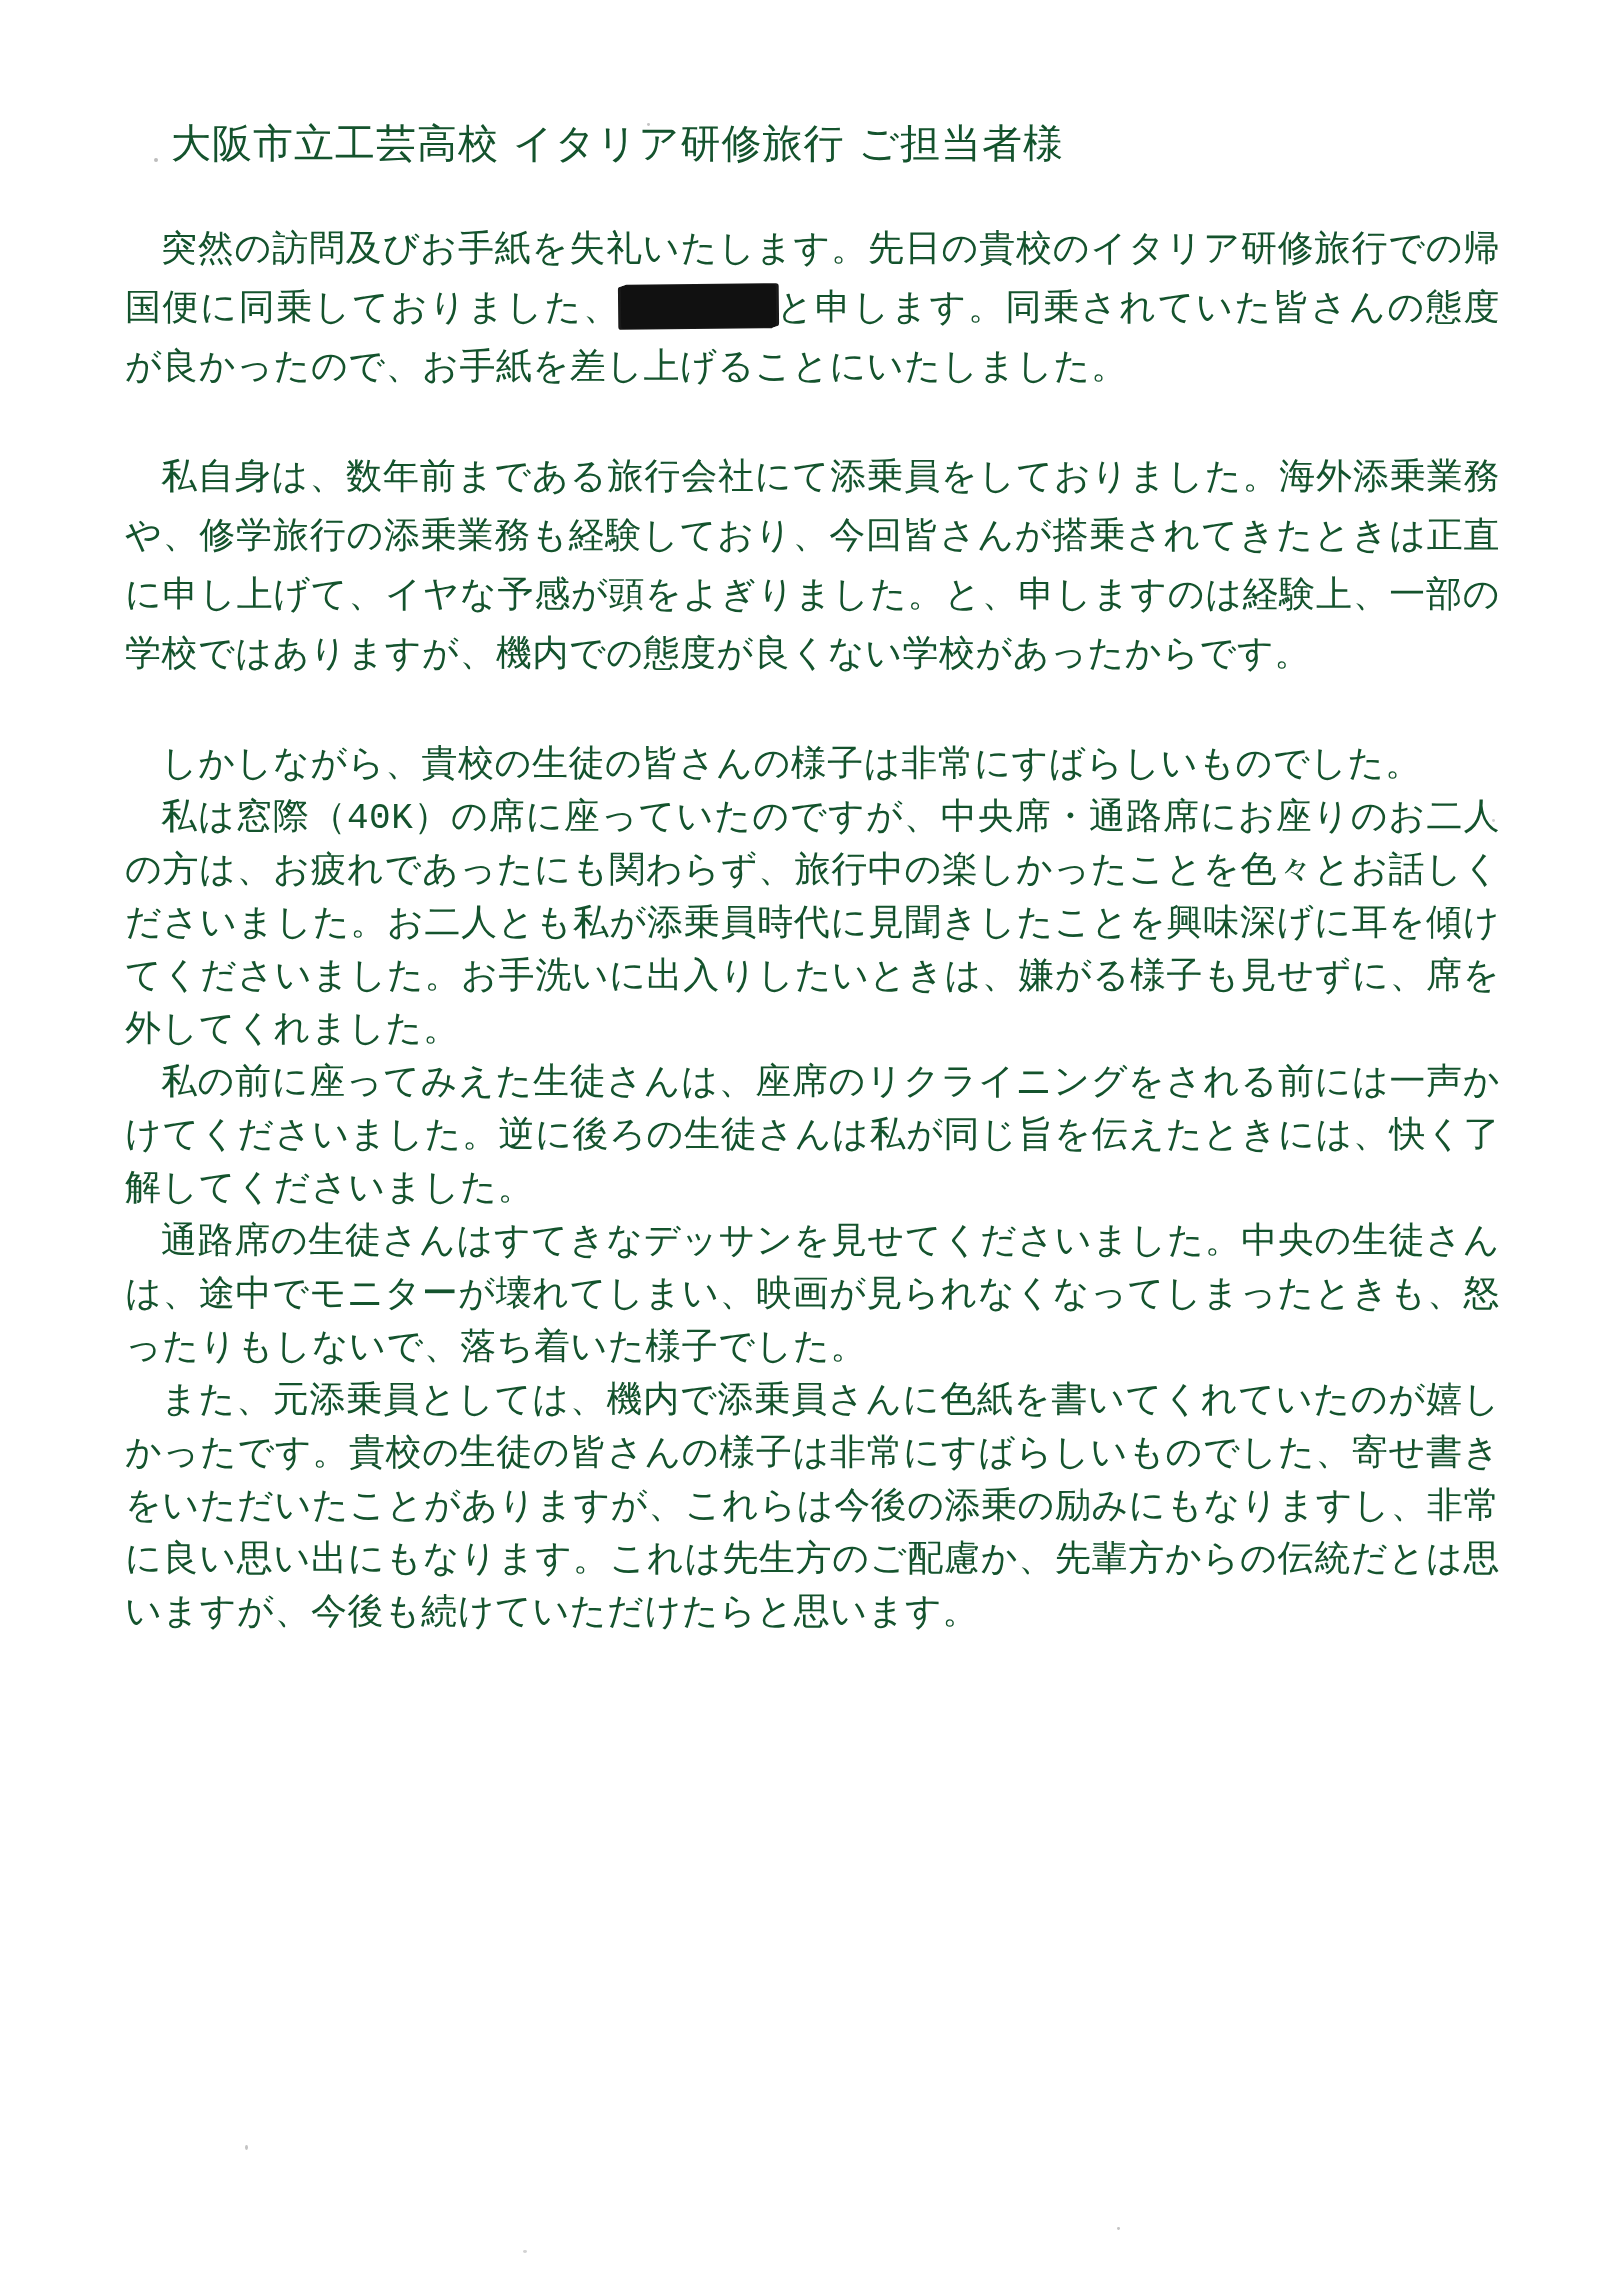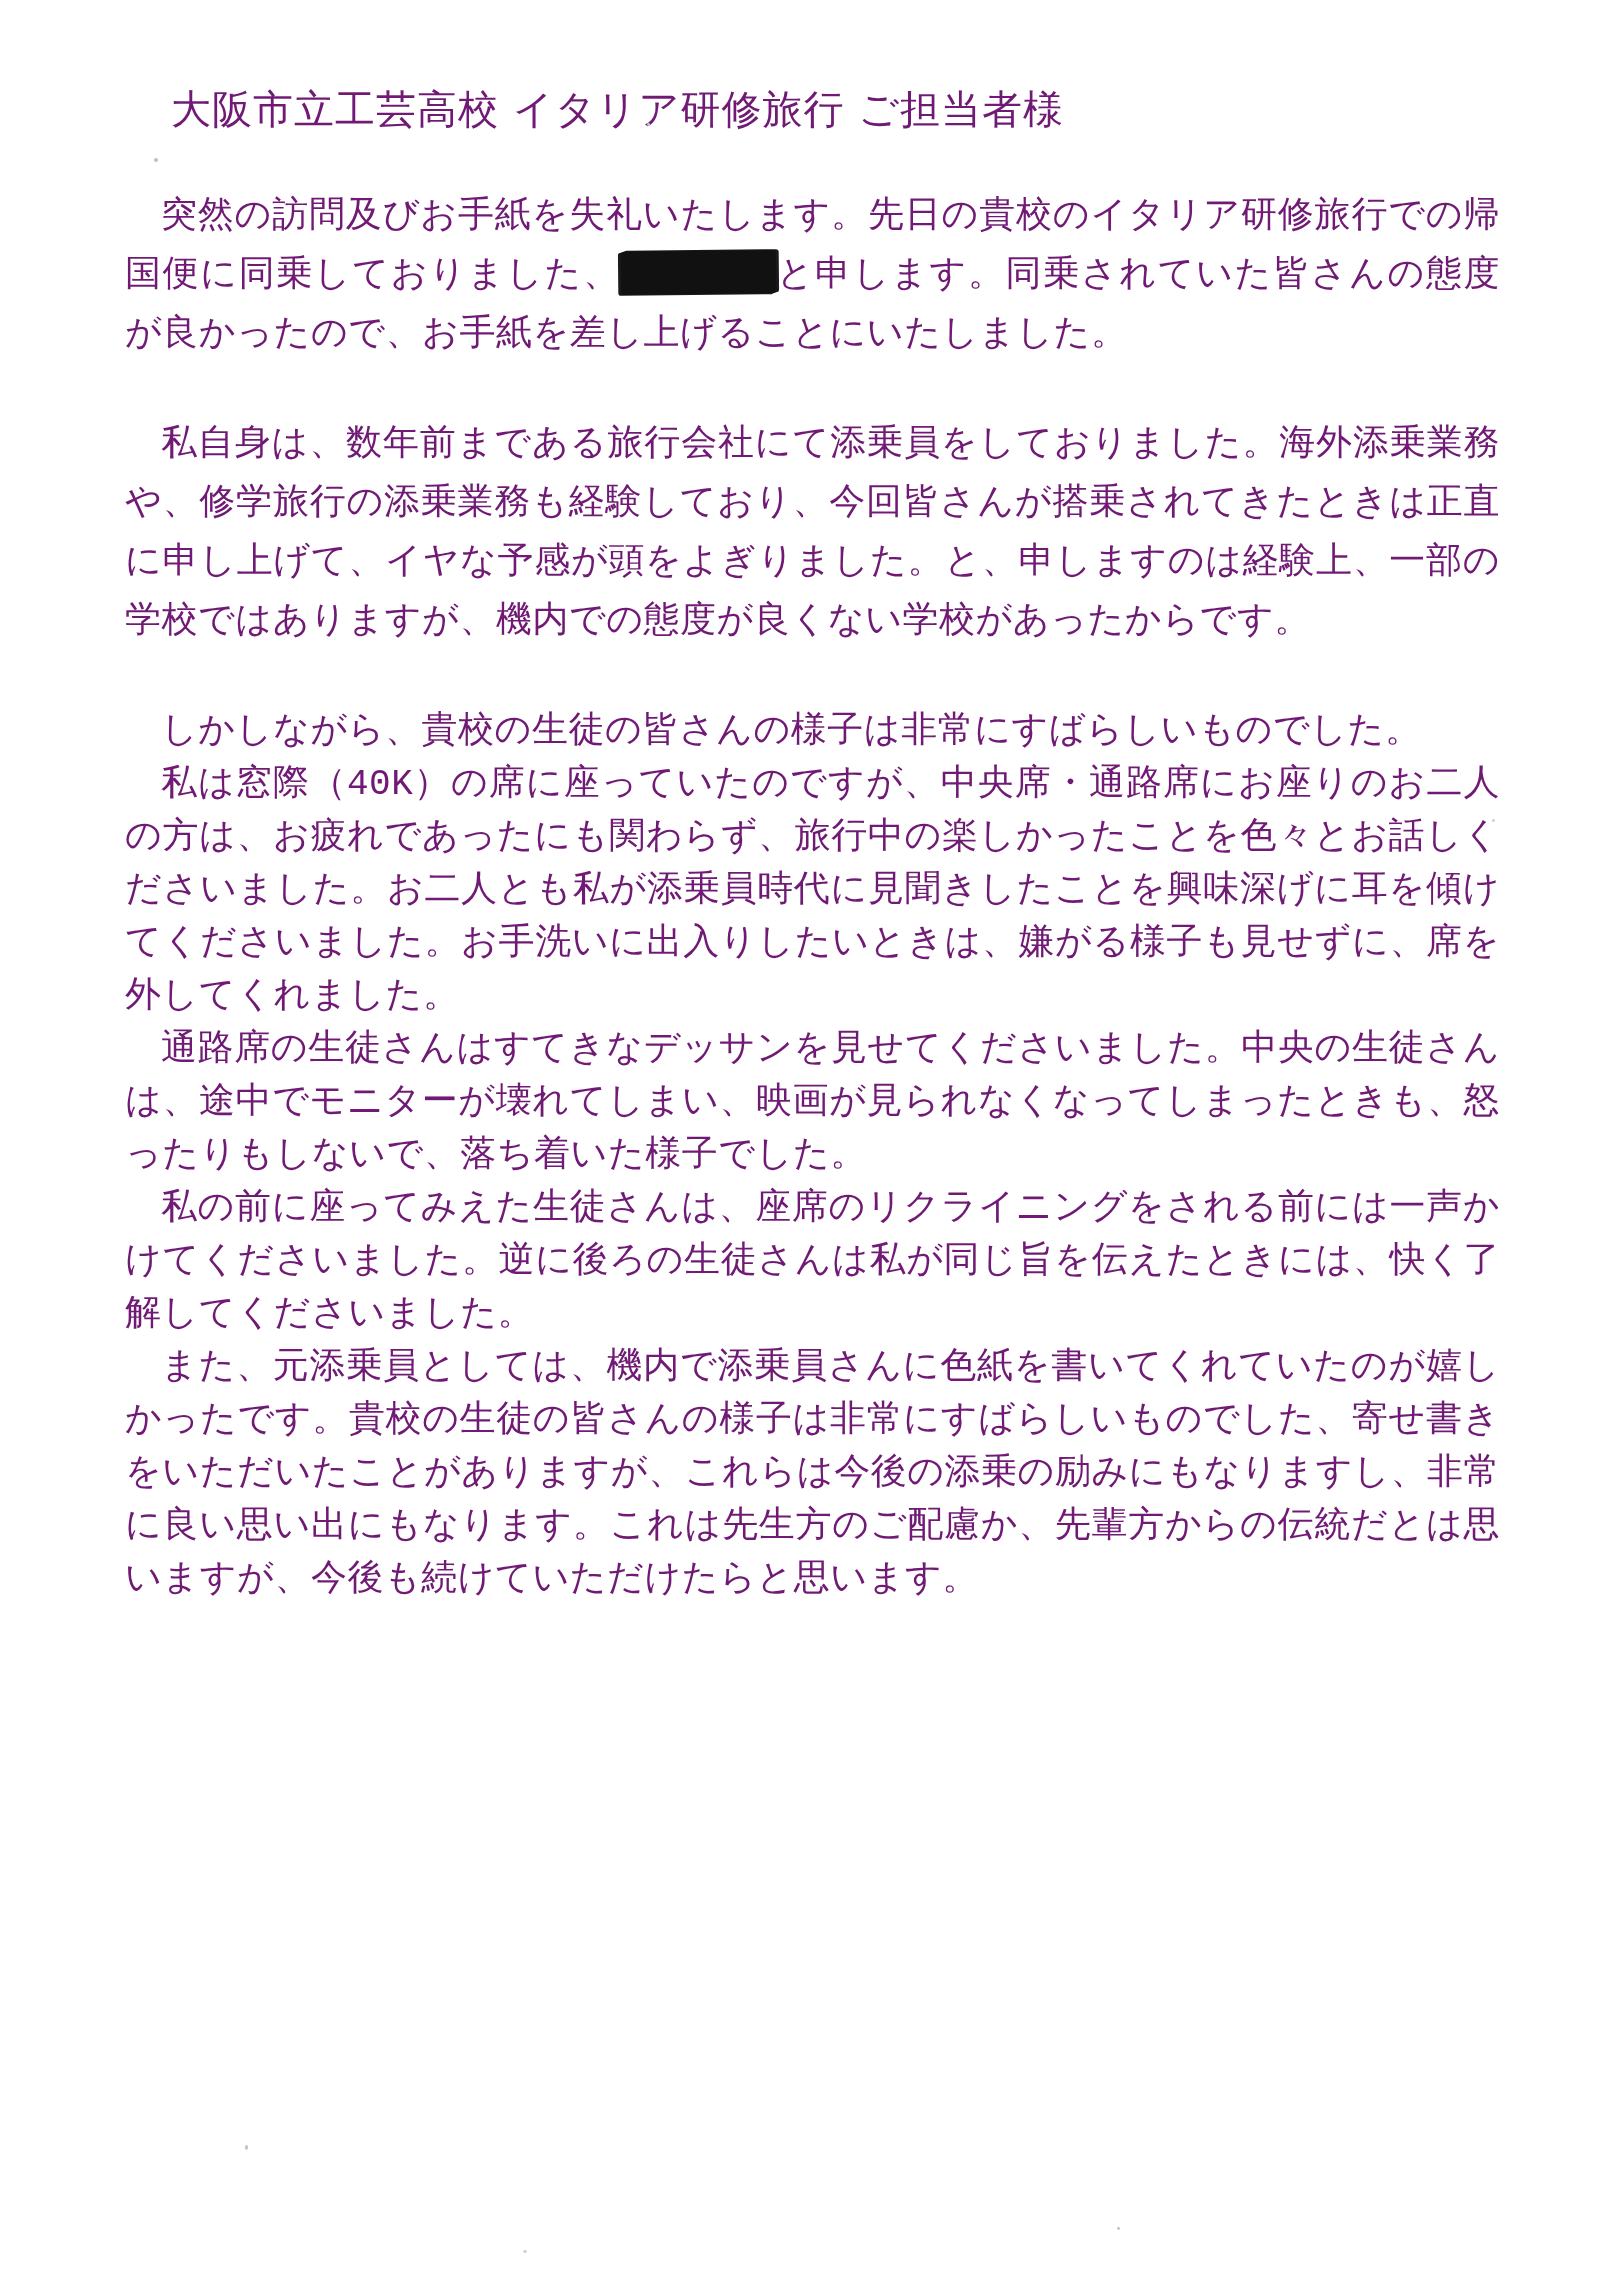--- a/index.html
+++ b/index.html
@@ -8,23 +8,23 @@
     background: #e8e8e8;
   }
   .page {
     position: relative;
     width: 1620px;
     height: 2292px;
     margin: 0 auto;
     background: #ffffff;
     overflow: hidden;
     box-sizing: border-box;
-    padding: 82px 120px 0 125px;
+    padding: 116px 120px 0 125px;
     font-family: "DejaVu Serif", "Liberation Serif", serif;
-    color: #701a75;
+    color: #14532d;
     -webkit-font-smoothing: antialiased;
   }
   .recipient {
     margin: 0 0 47px 0;
     font-size: 40px;
     line-height: 55px;
     text-indent: 1.15em;
     letter-spacing: 1px;
     white-space: nowrap;
   }
@@ -69,22 +69,22 @@
 
   <p class="recipient">大阪市立工芸高校 イタリア研修旅行 ご担当者様</p>
 
   <p class="para gap-after"><span>突然の訪問及びお手紙を失礼いたします。先日の貴校のイタリア研修旅行での帰国便に同乗しておりました、</span><span class="redaction"></span><span>と申します。同乗されていた皆さんの態度が良かったので、お手紙を差し上げることにいたしました。</span></p>
 
   <p class="para gap-after-lg">私自身は、数年前まである旅行会社にて添乗員をしておりました。海外添乗業務や、修学旅行の添乗業務も経験しており、今回皆さんが搭乗されてきたときは正直に申し上げて、イヤな予感が頭をよぎりました。と、申しますのは経験上、一部の学校ではありますが、機内での態度が良くない学校があったからです。</p>
 
   <div class="block">
     <p class="para">しかしながら、貴校の生徒の皆さんの様子は非常にすばらしいものでした。</p>
     <p class="para">私は窓際（40K）の席に座っていたのですが、中央席・通路席にお座りのお二人の方は、お疲れであったにも関わらず、旅行中の楽しかったことを色々とお話しくださいました。お二人とも私が添乗員時代に見聞きしたことを興味深げに耳を傾けてくださいました。お手洗いに出入りしたいときは、嫌がる様子も見せずに、席を外してくれました。</p>
+    <p class="para">私の前に座ってみえた生徒さんは、座席のリクライニングをされる前には一声かけてくださいました。逆に後ろの生徒さんは私が同じ旨を伝えたときには、快く了解してくださいました。</p>
     <p class="para">通路席の生徒さんはすてきなデッサンを見せてくださいました。中央の生徒さんは、途中でモニターが壊れてしまい、映画が見られなくなってしまったときも、怒ったりもしないで、落ち着いた様子でした。</p>
-    <p class="para">私の前に座ってみえた生徒さんは、座席のリクライニングをされる前には一声かけてくださいました。逆に後ろの生徒さんは私が同じ旨を伝えたときには、快く了解してくださいました。</p>
     <p class="para">また、元添乗員としては、機内で添乗員さんに色紙を書いてくれていたのが嬉しかったです。貴校の生徒の皆さんの様子は非常にすばらしいものでした、寄せ書きをいただいたことがありますが、これらは今後の添乗の励みにもなりますし、非常に良い思い出にもなります。これは先生方のご配慮か、先輩方からの伝統だとは思いますが、今後も続けていただけたらと思います。</p>
   </div>
 
   <span class="speck s1"></span>
   <span class="speck s2"></span>
   <span class="speck s3"></span>
   <span class="speck s4"></span>
   <span class="speck s5"></span>
   <span class="speck s6"></span>
 

